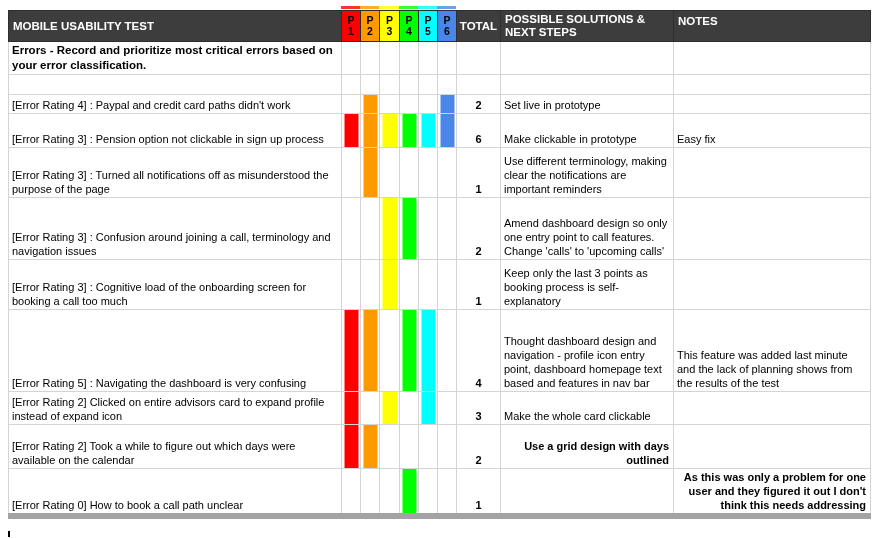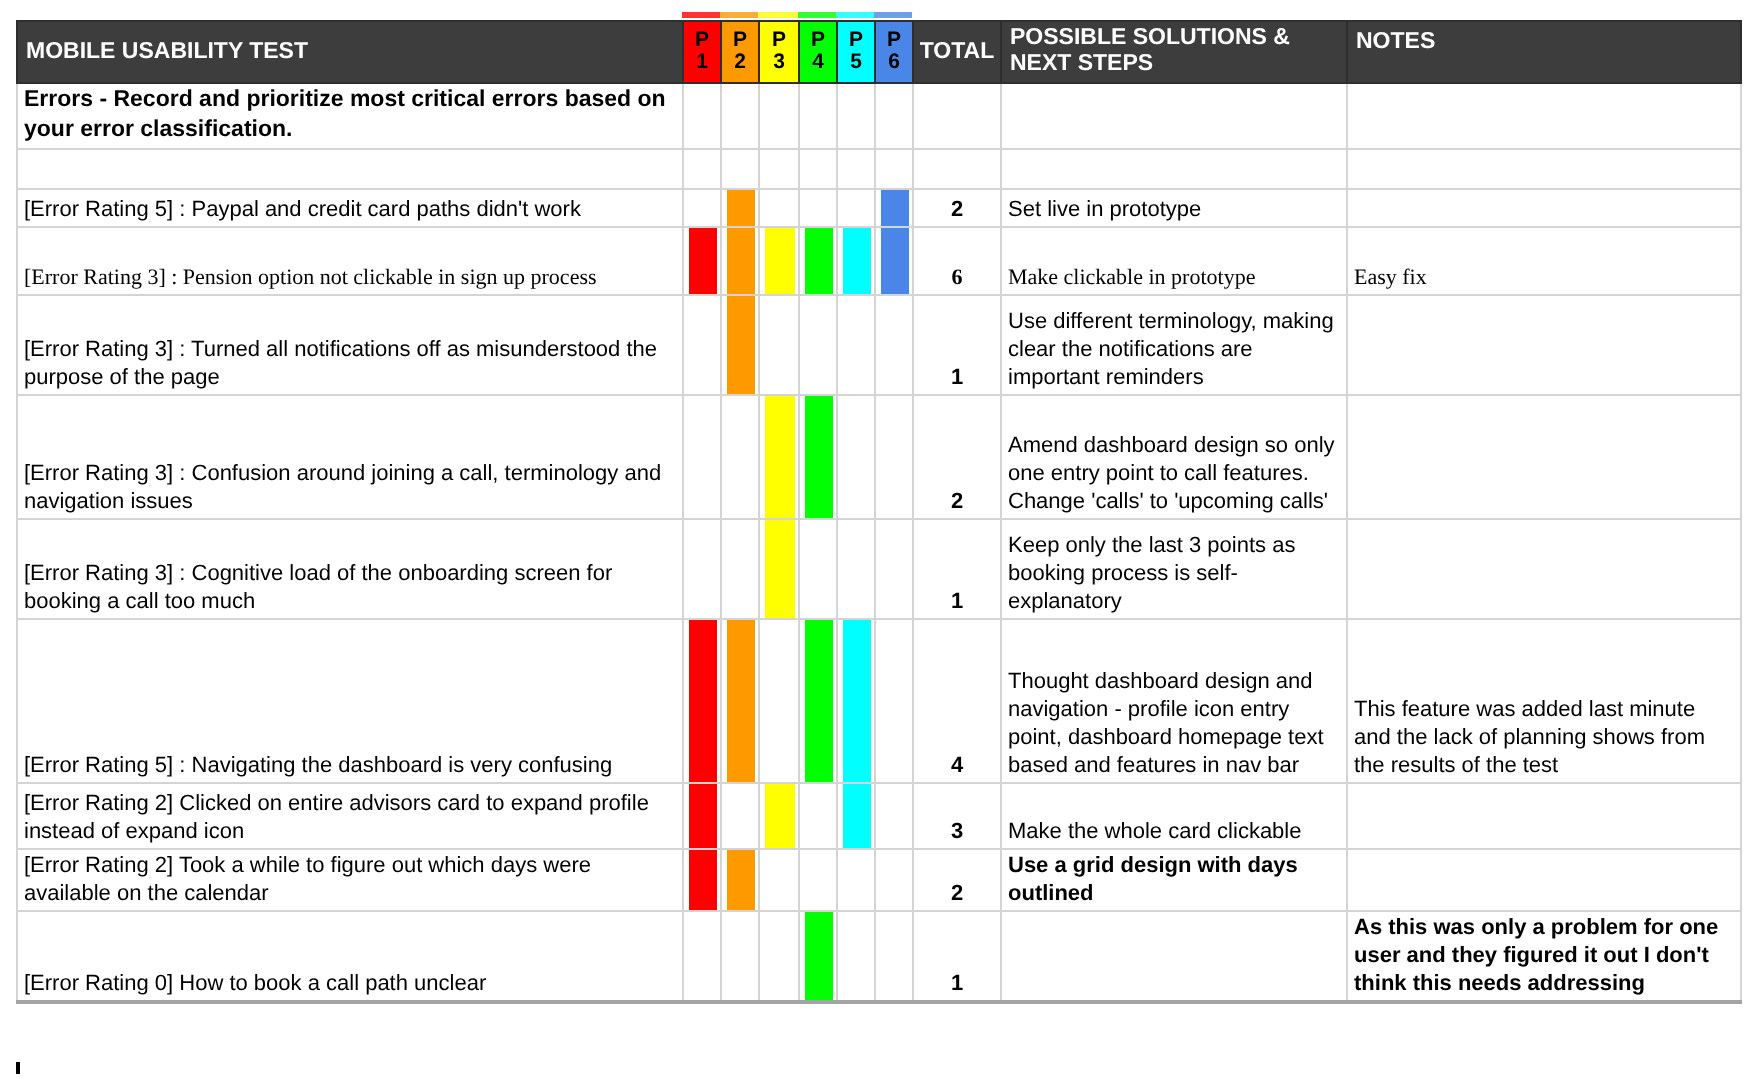--- a/index.html
+++ b/index.html
@@ -20,22 +20,22 @@
   .th-notes{vertical-align:top;padding-top:4px;}
   .p-head{
     color:#000;font-weight:bold;text-align:center;font-size:10.5px;
     line-height:11px;vertical-align:middle;padding:2px 0;
   }
   tbody td{vertical-align:bottom;}
   .desc{padding:1px 3px 1px 3px;line-height:14px;}
   .intro-cell{font-weight:bold;vertical-align:middle;line-height:15px;padding:1px 3px;font-size:11.5px;}
   .total-cell{text-align:center;font-weight:bold;padding:1px 1px 2px;}
   .sol-cell,.notes-cell{padding:1px 4px 1px 3px;line-height:14px;}
-  .bold-txt{font-weight:bold;}
-  tbody tr:last-child td{border-bottom:2px solid #a3a3a3;}
+  .bold-txt{font-weight:bold;text-align:right;}
+  tbody tr:last-child td{border-bottom:6px solid #a3a3a3;}
   .crop-strip{position:absolute;left:341px;top:6px;width:115px;height:3px;display:flex;opacity:.8;}
   .crop-strip div{height:100%;}
   .bottom-tick{position:absolute;left:8px;top:531px;width:2px;height:6px;background:#000;}
 </style>
 </head>
 <body>
 
 <div class="crop-strip">
     <div style="width: 19px; background: rgb(255, 0, 0);"></div>
     <div style="width: 19px; background: rgb(255, 153, 0);"></div>
@@ -110,32 +110,32 @@
           <td class="p-cell"></td>
           <td class="p-cell"></td>
           <td class="p-cell"></td>
           <td class="p-cell"></td>
           <td class="p-cell"></td>
           <td class="total-cell"></td>
           <td class="sol-cell"></td>
           <td class="notes-cell"></td>
         </tr>
         <tr style="height: 19px;">
-          <td class="desc">[Error Rating 5] : Paypal and credit card paths didn't work</td>
+          <td class="desc">[Error Rating 4] : Paypal and credit card paths didn't work</td>
           <td class="p-cell"></td>
           <td class="p-cell" style="background: linear-gradient(90deg, rgb(255, 255, 255) 2px, rgb(255, 153, 0) 2px, rgb(255, 153, 0) calc(100% - 2px), rgb(255, 255, 255) calc(100% - 2px));"></td>
           <td class="p-cell"></td>
           <td class="p-cell"></td>
           <td class="p-cell"></td>
           <td class="p-cell" style="background: linear-gradient(90deg, rgb(255, 255, 255) 2px, rgb(74, 134, 232) 2px, rgb(74, 134, 232) calc(100% - 2px), rgb(255, 255, 255) calc(100% - 2px));"></td>
           <td class="total-cell">2</td>
           <td class="sol-cell">Set live in prototype</td>
           <td class="notes-cell"></td>
         </tr>
-        <tr style="height: 34px; font-family: Liberation Serif, serif;">
+        <tr style="height: 34px;">
           <td class="desc">[Error Rating 3] : Pension option not clickable in sign up process</td>
           <td class="p-cell" style="background: linear-gradient(90deg, rgb(255, 255, 255) 2px, rgb(255, 0, 0) 2px, rgb(255, 0, 0) calc(100% - 2px), rgb(255, 255, 255) calc(100% - 2px));"></td>
           <td class="p-cell" style="background: linear-gradient(90deg, rgb(255, 255, 255) 2px, rgb(255, 153, 0) 2px, rgb(255, 153, 0) calc(100% - 2px), rgb(255, 255, 255) calc(100% - 2px));"></td>
           <td class="p-cell" style="background: linear-gradient(90deg, rgb(255, 255, 255) 2px, rgb(255, 255, 0) 2px, rgb(255, 255, 0) calc(100% - 2px), rgb(255, 255, 255) calc(100% - 2px));"></td>
           <td class="p-cell" style="background: linear-gradient(90deg, rgb(255, 255, 255) 2px, rgb(0, 255, 0) 2px, rgb(0, 255, 0) calc(100% - 2px), rgb(255, 255, 255) calc(100% - 2px));"></td>
           <td class="p-cell" style="background: linear-gradient(90deg, rgb(255, 255, 255) 2px, rgb(0, 255, 255) 2px, rgb(0, 255, 255) calc(100% - 2px), rgb(255, 255, 255) calc(100% - 2px));"></td>
           <td class="p-cell" style="background: linear-gradient(90deg, rgb(255, 255, 255) 2px, rgb(74, 134, 232) 2px, rgb(74, 134, 232) calc(100% - 2px), rgb(255, 255, 255) calc(100% - 2px));"></td>
           <td class="total-cell">6</td>
           <td class="sol-cell">Make clickable in prototype</td>
           <td class="notes-cell">Easy fix</td>
@@ -193,21 +193,21 @@
           <td class="p-cell" style="background: linear-gradient(90deg, rgb(255, 255, 255) 2px, rgb(255, 0, 0) 2px, rgb(255, 0, 0) calc(100% - 2px), rgb(255, 255, 255) calc(100% - 2px));"></td>
           <td class="p-cell"></td>
           <td class="p-cell" style="background: linear-gradient(90deg, rgb(255, 255, 255) 2px, rgb(255, 255, 0) 2px, rgb(255, 255, 0) calc(100% - 2px), rgb(255, 255, 255) calc(100% - 2px));"></td>
           <td class="p-cell"></td>
           <td class="p-cell" style="background: linear-gradient(90deg, rgb(255, 255, 255) 2px, rgb(0, 255, 255) 2px, rgb(0, 255, 255) calc(100% - 2px), rgb(255, 255, 255) calc(100% - 2px));"></td>
           <td class="p-cell"></td>
           <td class="total-cell">3</td>
           <td class="sol-cell">Make the whole card clickable</td>
           <td class="notes-cell"></td>
         </tr>
-        <tr style="height: 31px;">
+        <tr style="height: 44px;">
           <td class="desc">[Error Rating 2] Took a while to figure out which days were available on the calendar</td>
           <td class="p-cell" style="background: linear-gradient(90deg, rgb(255, 255, 255) 2px, rgb(255, 0, 0) 2px, rgb(255, 0, 0) calc(100% - 2px), rgb(255, 255, 255) calc(100% - 2px));"></td>
           <td class="p-cell" style="background: linear-gradient(90deg, rgb(255, 255, 255) 2px, rgb(255, 153, 0) 2px, rgb(255, 153, 0) calc(100% - 2px), rgb(255, 255, 255) calc(100% - 2px));"></td>
           <td class="p-cell"></td>
           <td class="p-cell"></td>
           <td class="p-cell"></td>
           <td class="p-cell"></td>
           <td class="total-cell">2</td>
           <td class="sol-cell bold-txt">Use a grid design with days outlined</td>
           <td class="notes-cell"></td>

